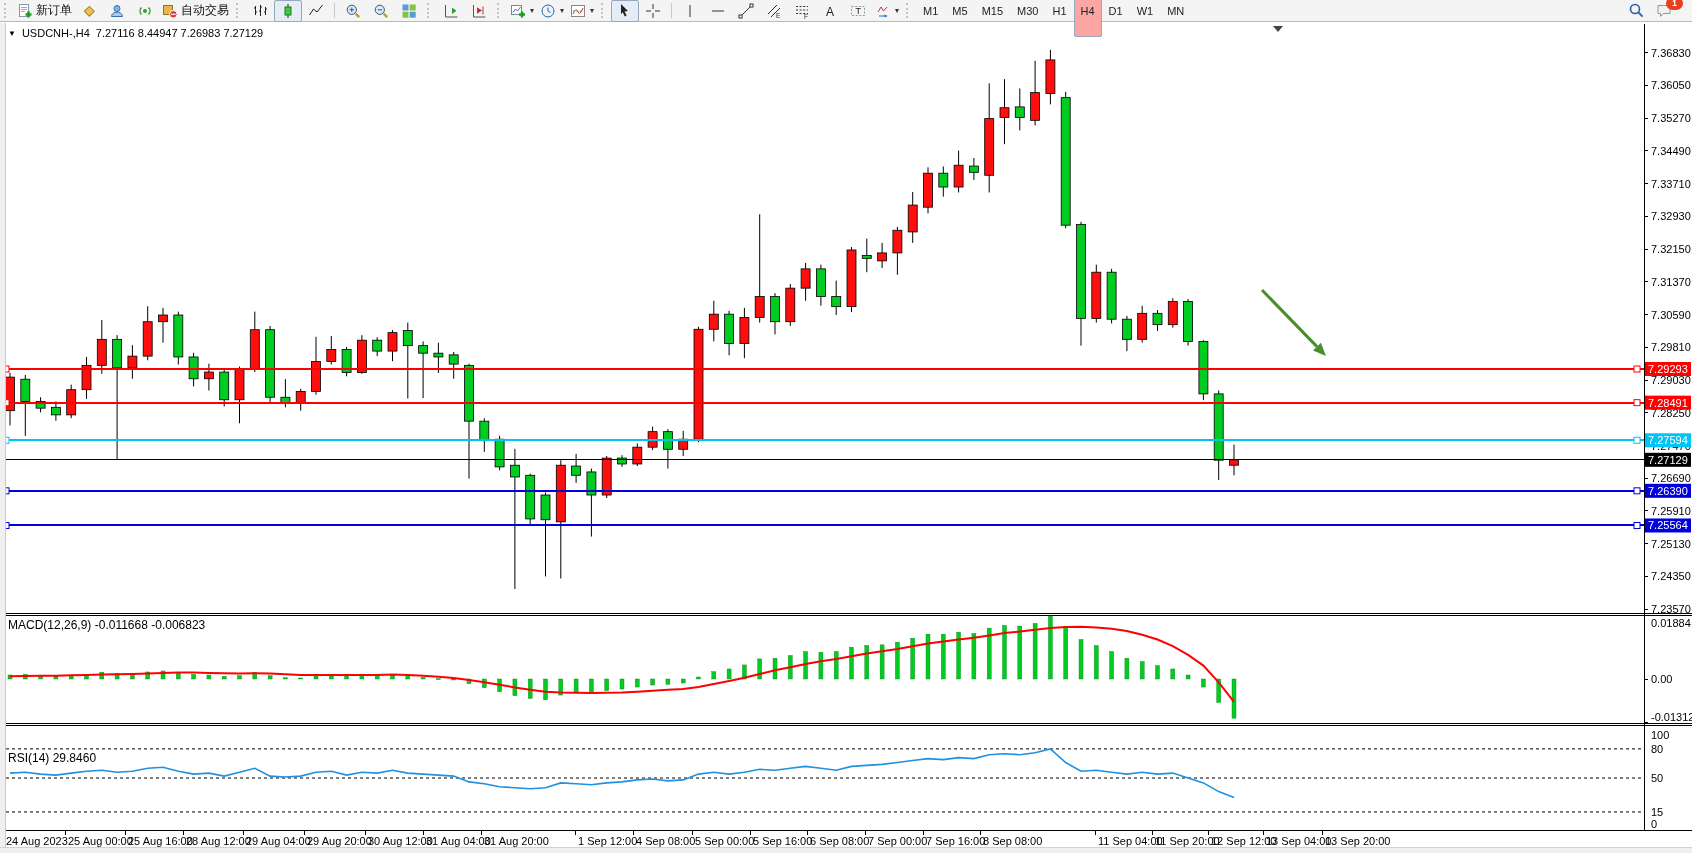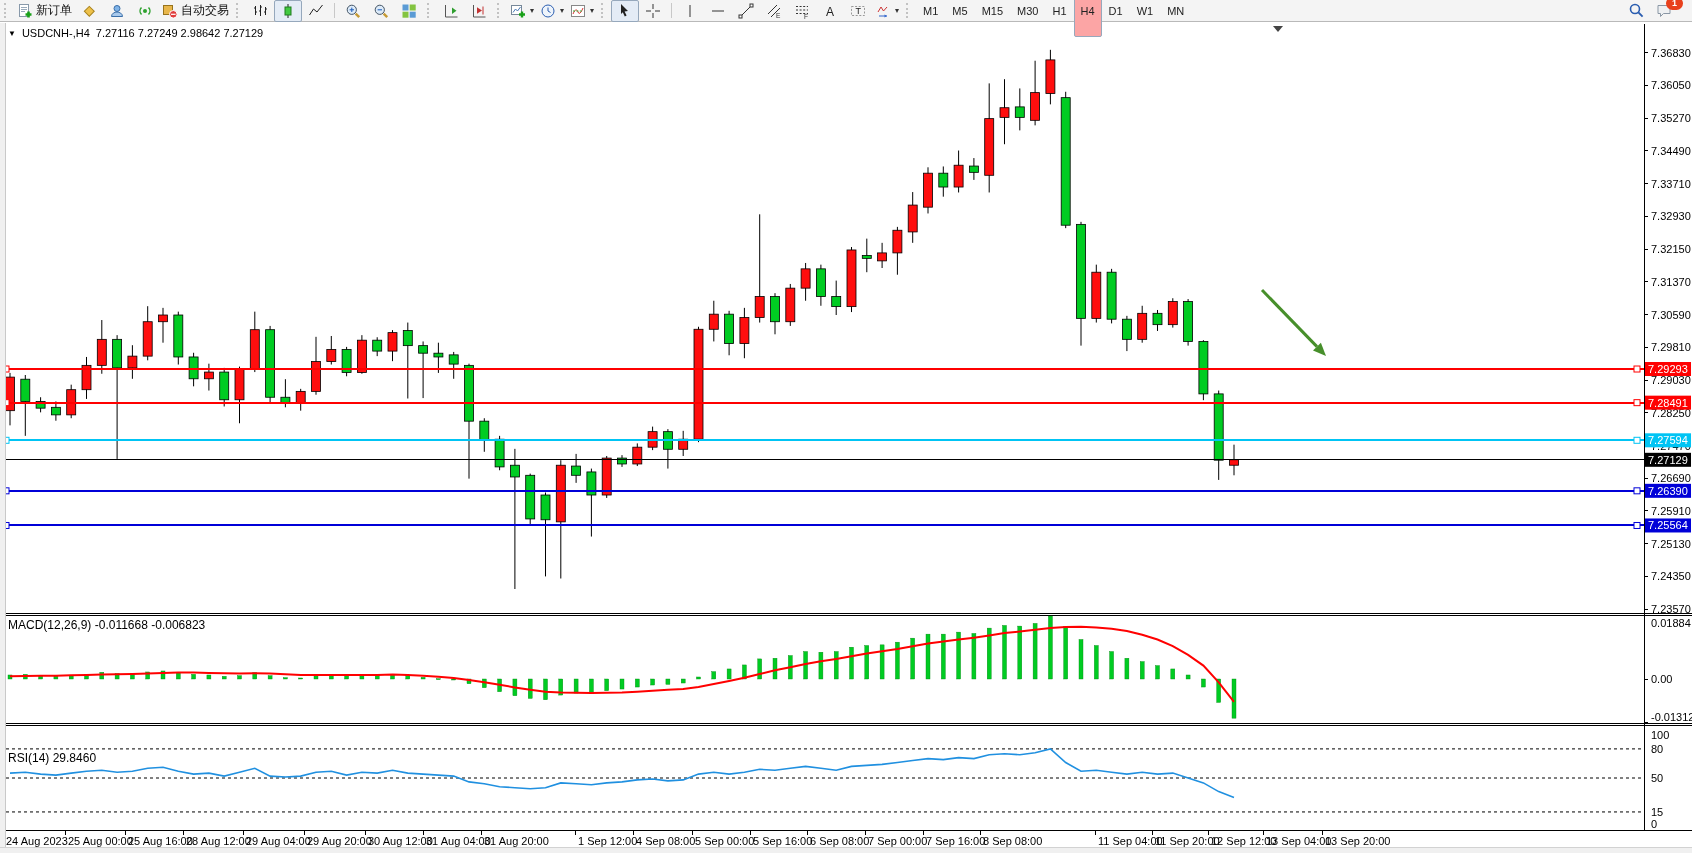--- a/index.html
+++ b/index.html
@@ -679,21 +679,21 @@
         <polygon points="1326,356 1313.0016519670603,350.4960969835419 1320.898556295022,342.8384927867307" fill="#478f2b"></polygon>
       </g>
       <polygon points="1273,26 1283,26 1278,32" fill="#444"></polygon>
     </svg>
 
   <div class="left-groove"></div>
 
   <div class="chart-title">
     <span class="tri">▼</span>
     <span>USDCNH-,H4</span>
-    <span>7.27116 7.27249 2.98642 7.27129</span>
+    <span>7.27116 8.44947 7.26983 7.27129</span>
   </div>
 
   <div class="ind-label" id="macd-label">
     <span>MACD(12,26,9)</span>
     <span>-0.011668 -0.006823</span>
   </div>
   <div class="ind-label" id="rsi-label">
     <span>RSI(14)</span>
     <span>29.8460</span>
   </div>

